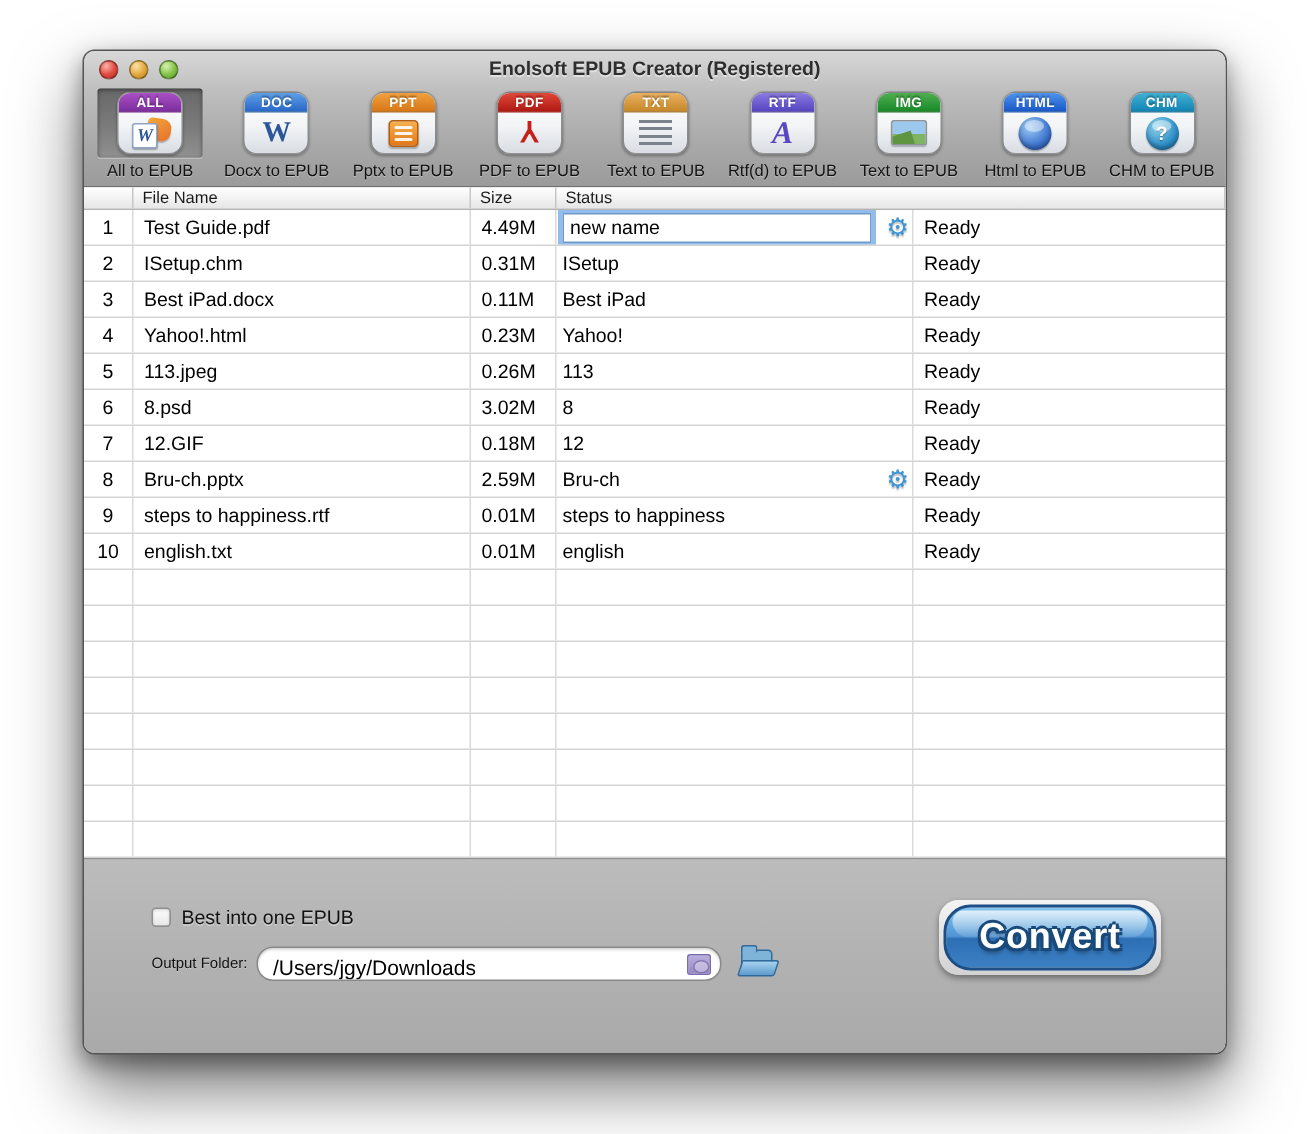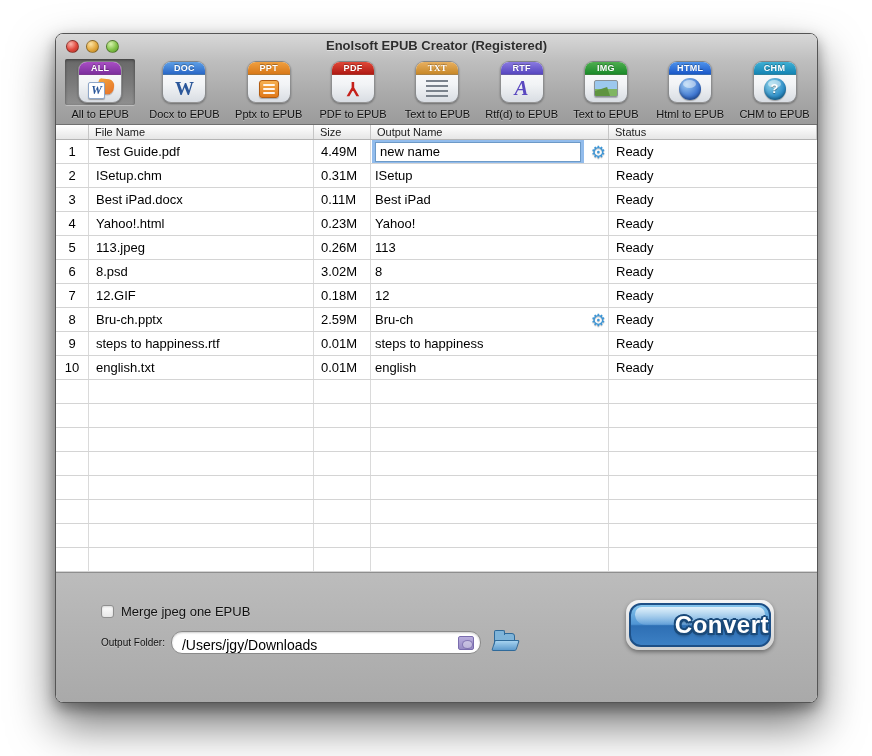--- a/index.html
+++ b/index.html
@@ -140,24 +140,24 @@
   .folder-open .front { position:absolute; left:0; bottom:1px; width:25px; height:11px;
                        background:linear-gradient(180deg,#a6d2ef,#5e9bcd); border:1px solid #2f6a9a;
                        border-radius:1px 2px 2px 2px; transform:skewX(-18deg); }
 
   .convert-btn {
     position:absolute; left:570px; top:27px; width:148px; height:50px;
     border-radius:13px; background:linear-gradient(180deg,#f4f4f4,#d2d2d2);
     box-shadow:0 2px 4px rgba(0,0,0,.4); padding:3px; cursor:pointer;
   }
   .convert-inner {
-    position:relative; width:100%; height:100%; border-radius:12px;
+    position:relative; width:100%; height:100%; border-radius:18px;
     background:linear-gradient(180deg,#84c4ec 0%,#4f94d4 48%,#2e6fb4 52%,#3c80c4 100%);
     border:2px solid #1d4f86; overflow:hidden;
-    display:flex; align-items:center; justify-content:flex-end;
+    display:flex; align-items:center; justify-content:center;
   }
   .convert-inner:before { content:""; position:absolute; left:4px; right:4px; top:2px; height:45%;
     border-radius:8px 8px 12px 12px; background:linear-gradient(180deg,rgba(255,255,255,.75),rgba(255,255,255,.1)); }
   .convert-label {
     position:relative; z-index:2; font-size:24px; font-weight:bold; color:#fff; letter-spacing:.5px;
     text-shadow:-2px -1px 0 #1a4a7a, 2px -1px 0 #1a4a7a, -2px 2px 0 #1a4a7a, 2px 2px 0 #1a4a7a,
                 0 -2px 0 #1a4a7a, 0 2px 0 #1a4a7a, 0 3px 3px rgba(0,0,0,.35);
   }
 </style>
 </head>
@@ -223,21 +223,21 @@
                 <div class="glyph">
                   <span class="g-letter g-pdf">⅄</span>
                 </div>
               </div>
             </div>
             <div class="tb-label">PDF to EPUB</div>
           </div>
           <div class="tb-item">
             <div class="tb-icon-wrap">
               <div class="tb-icon">
-                <div class="ribbon" style="background: linear-gradient(rgb(232, 176, 96), rgb(200, 136, 40)); font-family: Liberation Serif, serif;">TXT</div>
+                <div class="ribbon" style="background: linear-gradient(rgb(232, 176, 96), rgb(200, 136, 40));">TXT</div>
                 <div class="glyph">
                   <span class="txt-lines"></span>
                 </div>
               </div>
             </div>
             <div class="tb-label">Text to EPUB</div>
           </div>
           <div class="tb-item">
             <div class="tb-icon-wrap">
               <div class="tb-icon">
@@ -288,21 +288,20 @@
           </div>
         </div>
     </div>
 
     <div class="table">
       <div class="thead" id="thead">
           <div class="trow">
             <div class="cell c-num"></div>
             <div class="cell c-file">File Name</div>
             <div class="cell c-size">Size</div>
-            <div class="cell c-out">Output Name</div>
             <div class="cell c-status">Status</div>
           </div>
         </div>
       <div class="tbody" id="tbody">
           <div class="trow">
             <div class="cell c-num">1</div>
             <div class="cell c-file">Test Guide.pdf</div>
             <div class="cell c-size">4.49M</div>
             <div class="cell c-out">
               <input class="out-input" type="text" value="new name" style="">
@@ -447,21 +446,21 @@
             <div class="cell c-size"></div>
             <div class="cell c-out"></div>
             <div class="cell c-status"></div>
           </div>
         </div>
     </div>
 
     <div class="footer">
       <div class="chk-row">
         <span class="checkbox"></span>
-        <span class="chk-label">Merge jpeg one EPUB</span>
+        <span class="chk-label">Best into one EPUB</span>
       </div>
       <div class="of-row">
         <span class="of-label">Output Folder:</span>
         <span class="of-field">
           <span class="of-value">/Users/jgy/Downloads</span>
           <span class="of-mini-folder"></span>
         </span>
         <span class="folder-open">
           <span class="back"></span>
           <span class="front"></span>

